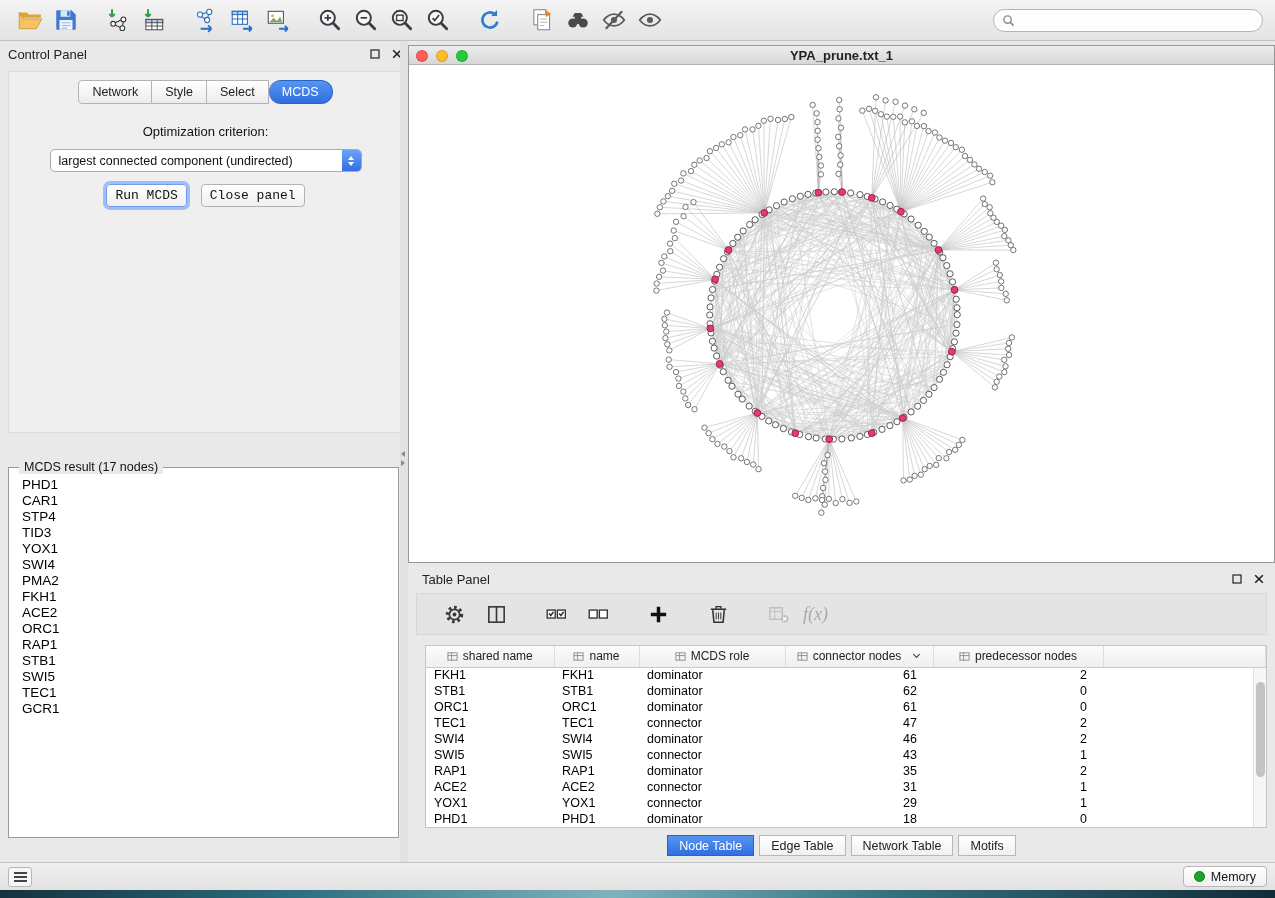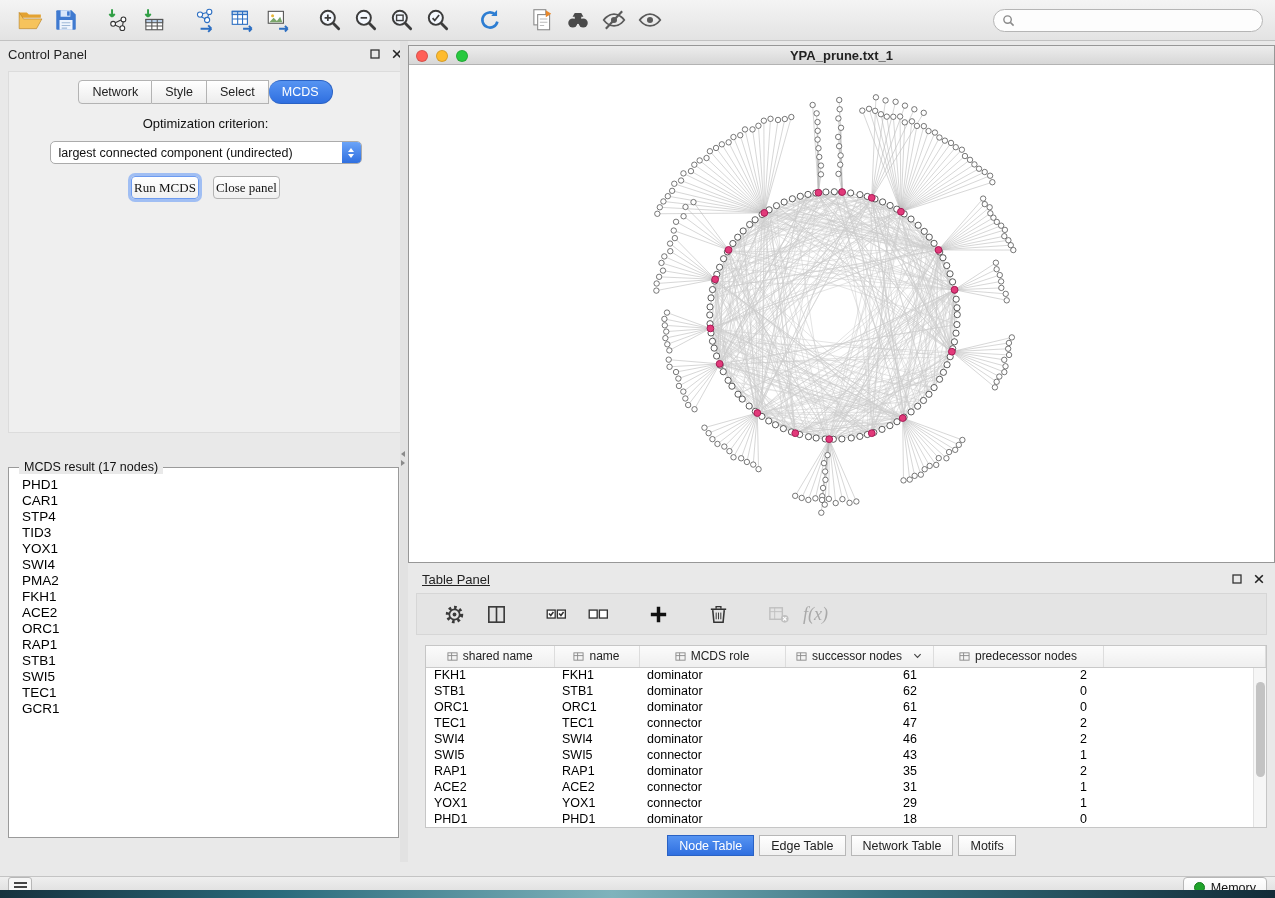--- a/index.html
+++ b/index.html
@@ -33,35 +33,35 @@
   .win-btn svg { width:10px; height:10px; }
   .cp-card { margin:4px 8px 0 8px; background:#efefef; border:1px solid #dcdcdc; height:362px; }
   .cp-tabs { display:flex; justify-content:center; margin-top:8px; }
   .cp-tab { font-size:12.5px; padding:4px 13px; background:linear-gradient(#ffffff,#ececec);
     border:1px solid #b3b3b3; border-left-width:0; color:#222; cursor:pointer;
     font-family:"Liberation Sans",sans-serif; }
   .cp-tab:first-child { border-left-width:1px; border-radius:4px 0 0 4px; }
   .cp-tab:last-child { border-radius:0 4px 4px 0; }
   .cp-tab.active { background:linear-gradient(#5694f2,#2f6fe0); color:#fff; border-color:#2a62c4;
     border-radius:12px; }
-  .cp-opt-label { text-align:center; font-size:13px; color:#111; margin-top:12px; }
+  .cp-opt-label { text-align:center; font-size:13px; color:#111; margin-top:20px; }
   .cp-select { width:312px; height:23px; margin:10px auto 0 auto; background:#fff;
     border:1px solid #ababab; border-radius:5px; display:flex; align-items:center; cursor:pointer; }
   .cp-select-text { flex:1; font-size:12.5px; padding:0 8px; color:#111; white-space:nowrap; }
   .cp-select-cap { width:19px; height:21px; border-radius:0 4px 4px 0;
     background:linear-gradient(#6ba4f8,#2f6fe0); display:flex; flex-direction:column;
     align-items:center; justify-content:center; gap:2px; }
   .tri-up { width:0; height:0; border-left:3.5px solid transparent; border-right:3.5px solid transparent;
     border-bottom:4px solid #fff; }
   .tri-down { width:0; height:0; border-left:3.5px solid transparent; border-right:3.5px solid transparent;
     border-top:4px solid #fff; }
   .cp-btn-row { display:flex; justify-content:center; gap:14px; margin-top:12px; }
-  .cp-btn { font-size:13px; padding:3px 2px; height:23px; background:linear-gradient(#ffffff,#f0f0f0);
+  .cp-btn { font-size:13px; padding:3px 8px; height:23px; background:linear-gradient(#ffffff,#f0f0f0);
     border:1px solid #b3b3b3; border-radius:4px; cursor:pointer; color:#111;
-    font-family:Liberation Serif, serif; }
+    font-family:Liberation Mono, monospace; }
   .cp-btn.focus-ring { box-shadow:0 0 0 3px rgba(94,150,245,.55); border-color:#6d9bf0; }
   .mcds-box { position:absolute; left:8px; right:12px; top:426px; bottom:24px;
     border:1px solid #9a9a9a; background:#fff; }
   .mcds-legend { position:absolute; top:-8px; left:10px; background:#e9e9e9; padding:0 5px;
     font-size:12.5px; color:#111; }
   .mcds-list { position:absolute; inset:1px; overflow:auto; padding:8px 0 0 12px; }
   .mcds-item { font-size:13.5px; line-height:16px; color:#000; }
 
   
   .vsplit { position:absolute; top:41px; left:400px; width:8px; bottom:36px; background:#e2e2e2; }
@@ -79,21 +79,21 @@
   .traffic { position:absolute; left:7px; top:3.5px; display:flex; gap:8px; }
   .light { width:12px; height:12px; border-radius:50%; border:1px solid rgba(0,0,0,.15); cursor:pointer; }
   .light.red { background:#ff5f57; } .light.yellow { background:#febb2e; } .light.green { background:#27c93f; }
   .net-title { font-size:13px; font-weight:700; color:#222; }
   .net-canvas { position:absolute; top:19px; bottom:0; left:0; right:0; background:#fff; }
   .net-canvas svg { width:100%; height:100%; display:block; }
 
   
   .table-panel { position:absolute; top:526px; left:0; right:0; bottom:0; background:#e9e9e9; }
   .tp-header { height:24px; display:flex; align-items:center; padding:0 10px 0 14px; }
-  .tp-title { font-size:13px; color:#222;text-decoration:underline; }
+  .tp-title { font-size:13px; color:#222; }
   .tp-toolbar { height:42px; display:flex; align-items:center; padding-left:20px; gap:8px;
     background:#e4e4e4; margin:2px 8px 0 8px; border:1px solid #d6d6d6; }
   .tpt-btn { width:34px; height:34px; border:none; background:transparent; display:flex;
     align-items:center; justify-content:center; cursor:pointer; }
   .tpt-btn svg { width:23px; height:23px; }
   .tpt-gap { width:10px; }
   .fx { font-family:"Liberation Serif", serif; font-style:italic; font-size:18px; color:#a9a9a9; }
   .table-wrap { position:absolute; left:17px; right:8px; top:78px; bottom:34px;
     background:#fff; border:1px solid #c6c6c6; overflow:hidden; }
   table.node-table { border-collapse:collapse; table-layout:fixed; width:100%; }
@@ -110,23 +110,23 @@
     border-left:1px solid #e2e2e2; }
   .vthumb { position:absolute; top:14px; left:2px; width:9px; height:95px; background:#c3c3c3;
     border-radius:5px; cursor:grab; }
   .tp-tabs { position:absolute; bottom:6px; left:0; right:0; display:flex; justify-content:center; gap:5px; }
   .tp-tab { font-size:12.5px; padding:2px 11px; height:21px; background:linear-gradient(#ffffff,#f1f1f1);
     border:1px solid #b7b7b7; border-radius:0; cursor:pointer; color:#222;
     font-family:"Liberation Sans",sans-serif; }
   .tp-tab.active { background:linear-gradient(#5694f2,#2f6fe0); color:#fff; border-color:#2a62c4; }
 
   
-  .status-bar { position:absolute; left:0; right:0; bottom:8px; height:14px;
+  .status-bar { position:absolute; left:0; right:0; bottom:8px; height:28px;
     background:linear-gradient(#efefef,#e2e2e2); border-top:1px solid #c4c4c4;
-    display:flex; align-items:flex-start; padding:0 8px; }
+    display:flex; align-items:center; padding:0 8px; }
   .hamb-btn { width:24px; height:20px; border:1px solid #b7b7b7; border-radius:3px; background:#f6f6f6;
     display:flex; align-items:center; justify-content:center; cursor:pointer; }
   .hamb { width:13px; height:2px; background:#444; box-shadow:0 -4px 0 #444, 0 4px 0 #444; }
   .memory-btn { margin-left:auto; display:flex; align-items:center; gap:6px; height:21px;
     border:1px solid #b7b7b7; border-radius:4px; background:linear-gradient(#ffffff,#f0f0f0);
     padding:0 10px; font-size:12.5px; color:#111; cursor:pointer;
     font-family:"Liberation Sans",sans-serif; }
   .mem-dot { width:11px; height:11px; border-radius:50%; background:#1fa32a; border:1px solid #157a1e; }
   .desktop-strip { position:absolute; left:0; right:0; bottom:0; height:8px;
     background:linear-gradient(90deg,#16323e,#2a6b7c 22%,#7fb3bc 48%,#35707f 70%,#122c38); }
@@ -1445,21 +1445,21 @@
                     </svg>
                     <span>MCDS role</span>
                   </span>
                 </th>
                 <th>
                   <span class="th-inner">
                     <svg class="hdr-ic" viewBox="0 0 12 12">
                       <rect x="1" y="2" width="10" height="8" fill="none" stroke="#8a8a8a" stroke-width="1"></rect>
                       <path d="M1 5h10M5 2v8" stroke="#8a8a8a" stroke-width="1"></path>
                     </svg>
-                    <span>successor nodes</span>
+                    <span>connector nodes</span>
                     <svg class="hdr-chev" viewBox="0 0 10 6">
                       <path d="M1.5 1l3.5 3.5L8.5 1" stroke="#444" stroke-width="1.3" fill="none"></path>
                     </svg>
                   </span>
                 </th>
                 <th>
                   <span class="th-inner">
                     <svg class="hdr-ic" viewBox="0 0 12 12">
                       <rect x="1" y="2" width="10" height="8" fill="none" stroke="#8a8a8a" stroke-width="1"></rect>
                       <path d="M1 5h10M5 2v8" stroke="#8a8a8a" stroke-width="1"></path>

